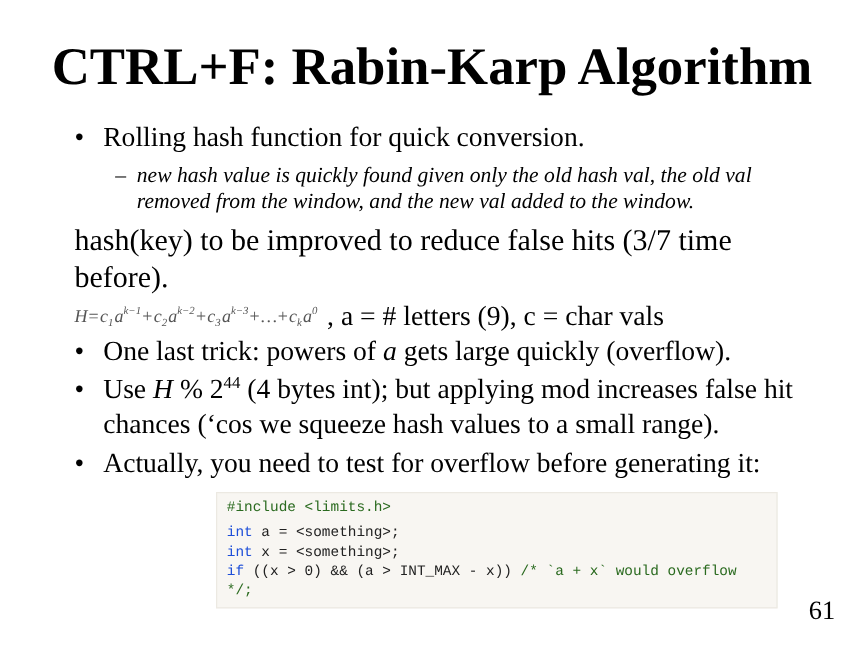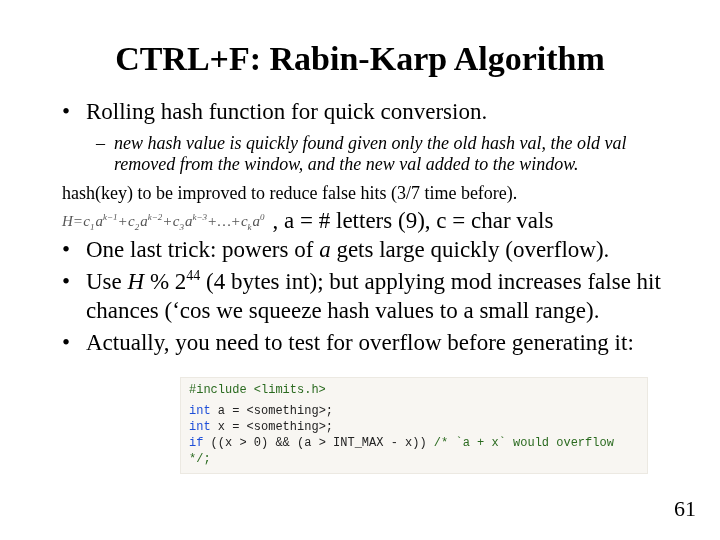--- a/index.html
+++ b/index.html
@@ -10,24 +10,24 @@
     background: #fff;
     font-family: "Times New Roman", Times, serif;
     color: #000;
     position: relative;
     overflow: hidden;
   }
   .slide {
     padding: 22px 40px 0 40px;
   }
   .title {
-    font-size: 34px;
+    font-size: 44px;
     font-weight: bold;
     text-align: center;
-    margin: 18px 0 20px 0;
+    margin: 8px 0 20px 0;
   }
   ul.top {
     margin: 0 0 6px 0;
     padding-left: 46px;
     list-style: none;
   }
   ul.top > li {
     font-size: 23px;
     line-height: 1.25;
     margin-bottom: 3px;
@@ -50,21 +50,21 @@
     line-height: 1.2;
     position: relative;
   }
   ul.sub > li::before {
     content: "–";
     position: absolute;
     left: -18px;
     top: 0;
   }
   .para {
-    font-size: 18px;
+    font-size: 25px;
     line-height: 1.25;
     margin: 6px 0 2px 22px;
   }
   .formula-line {
     display: flex;
     align-items: center;
     margin-left: 22px;
     margin-top: 4px;
     margin-bottom: 2px;
   }
@@ -96,21 +96,21 @@
   }
   ul.bottom > li::before {
     content: "•";
     position: absolute;
     left: -24px;
     top: 0;
   }
   .ital { font-style: italic; }
   sup.body { font-size: 14px; vertical-align: super; line-height: 0; }
   .code-box {
-    margin: 20px 0 0 140px;
+    margin: 10px 0 0 140px;
     width: 450px;
     background: #f8f6f2;
     border: 1px solid #ece9e2;
     padding: 4px 8px 6px 8px;
     font-family: "Courier New", monospace;
     font-size: 12px;
     line-height: 1.35;
     color: #222;
   }
   .code-box .pre { color: #2a6a1f; }

